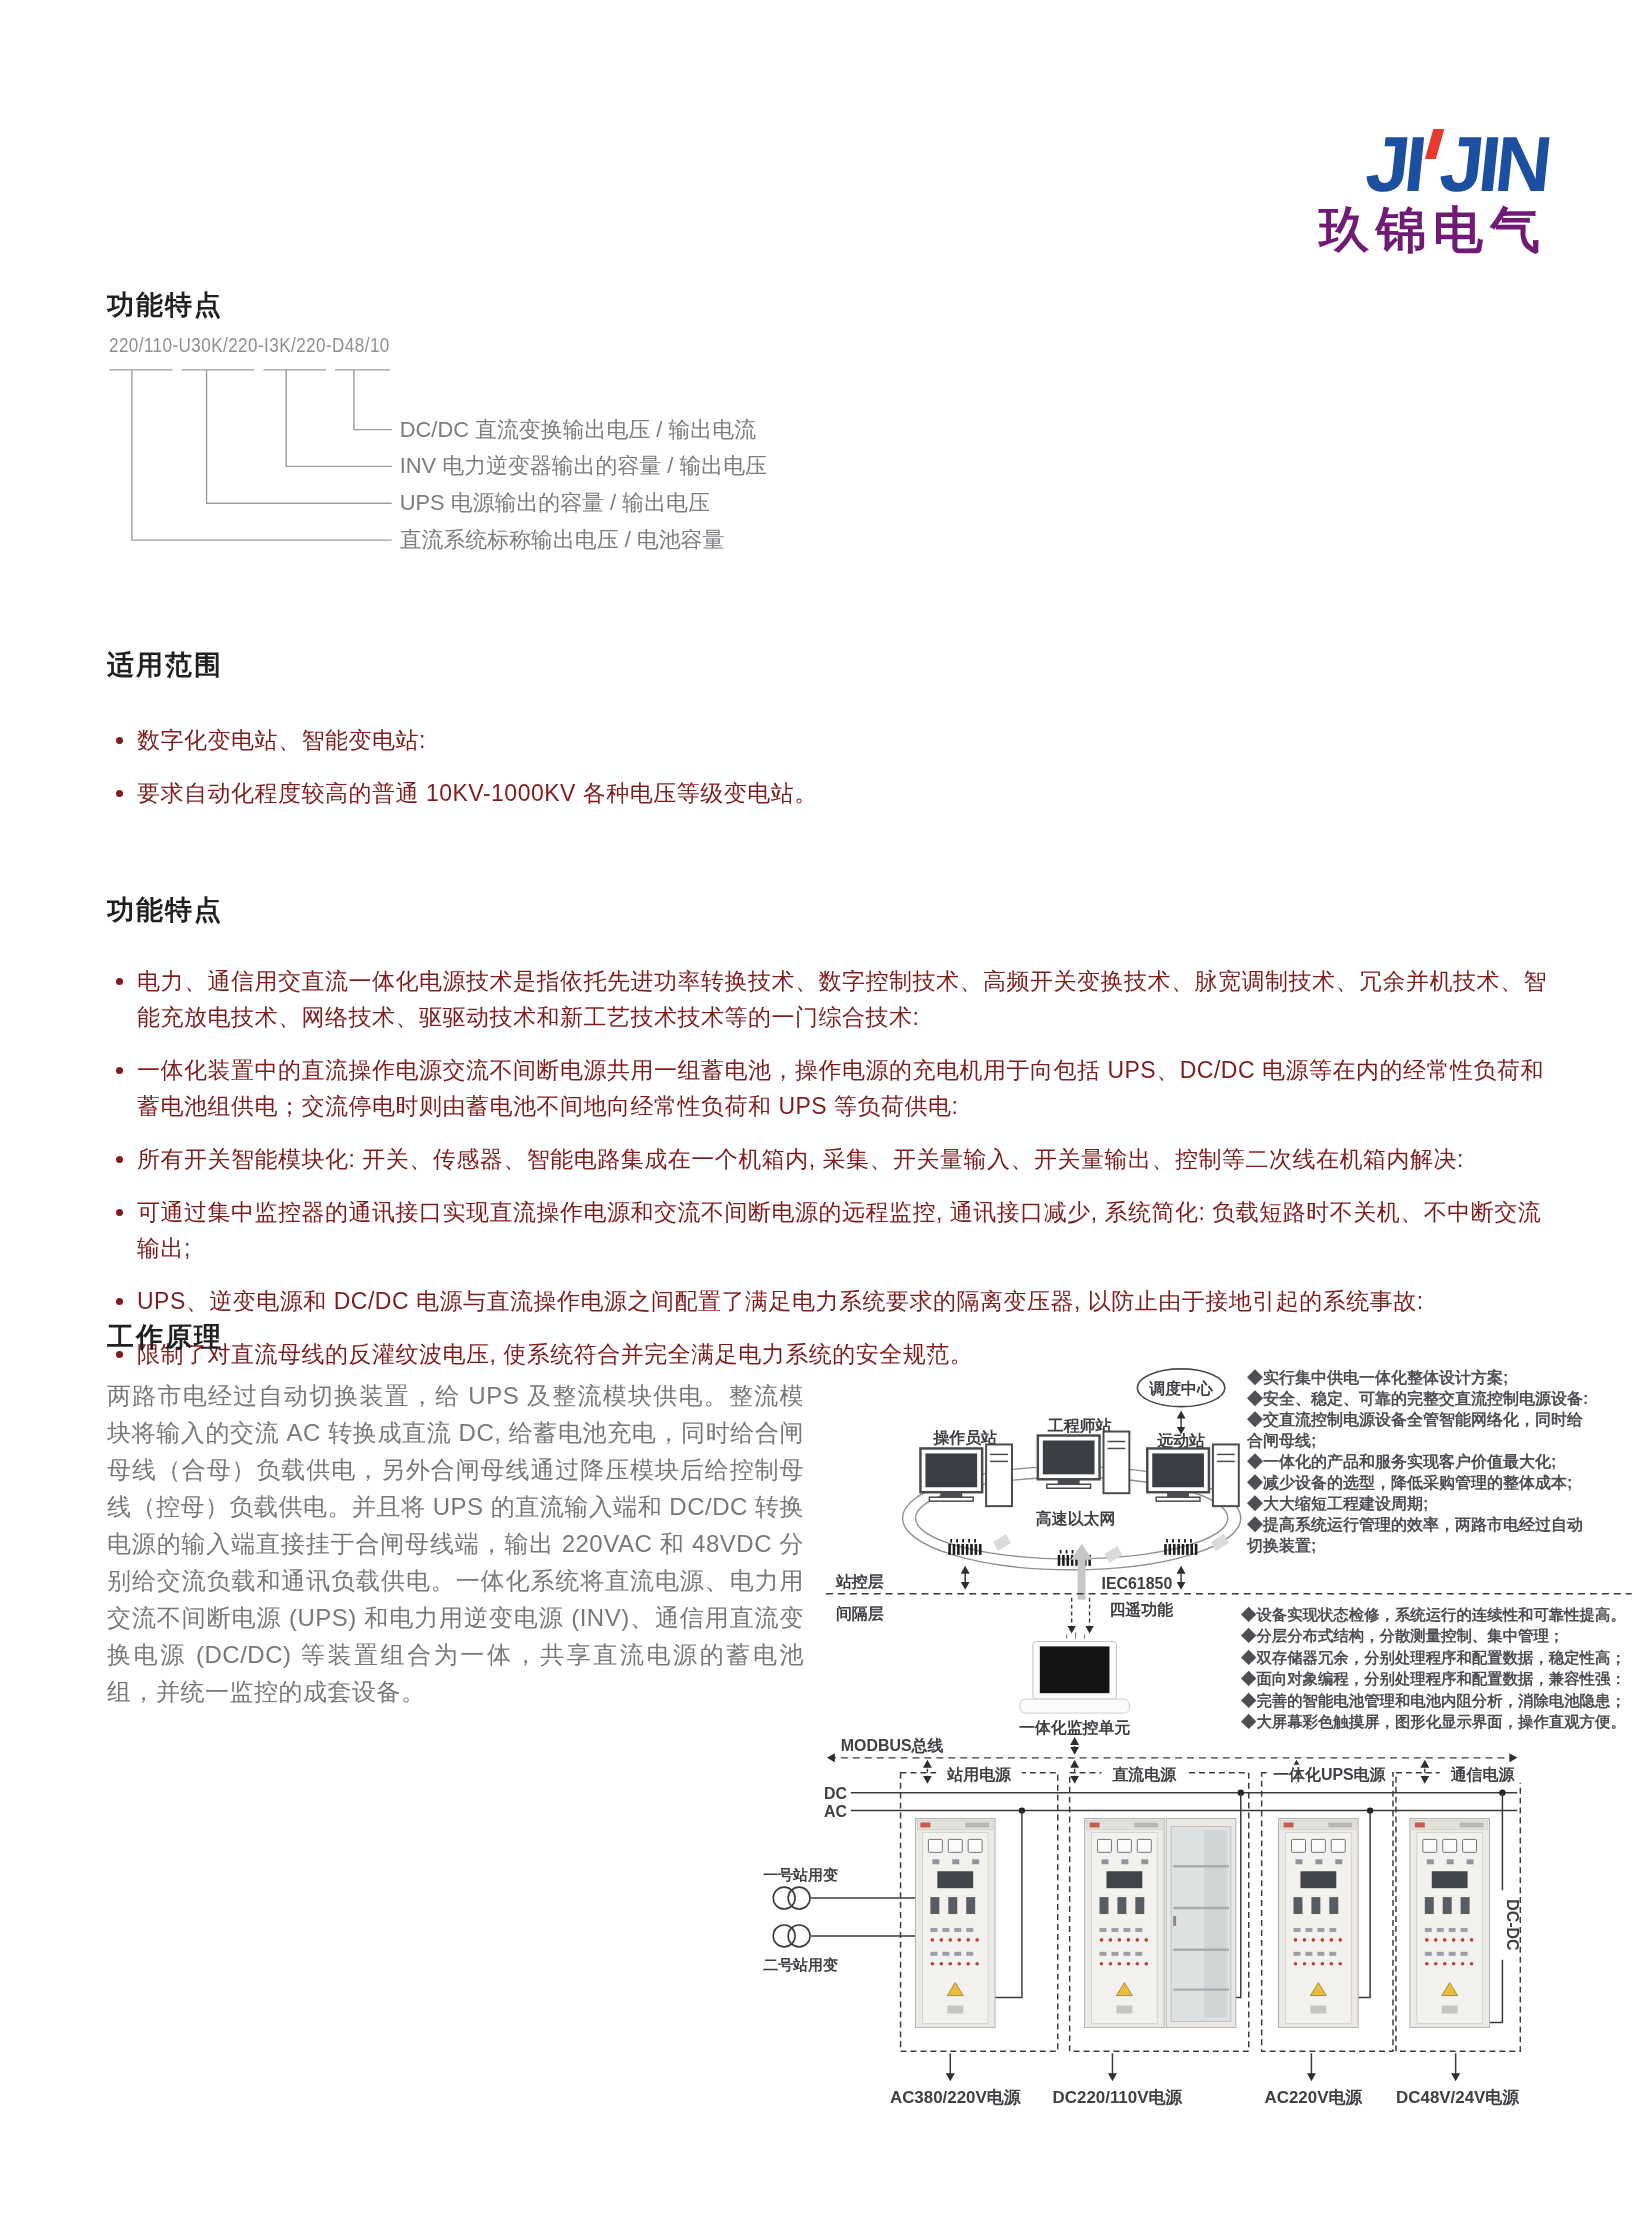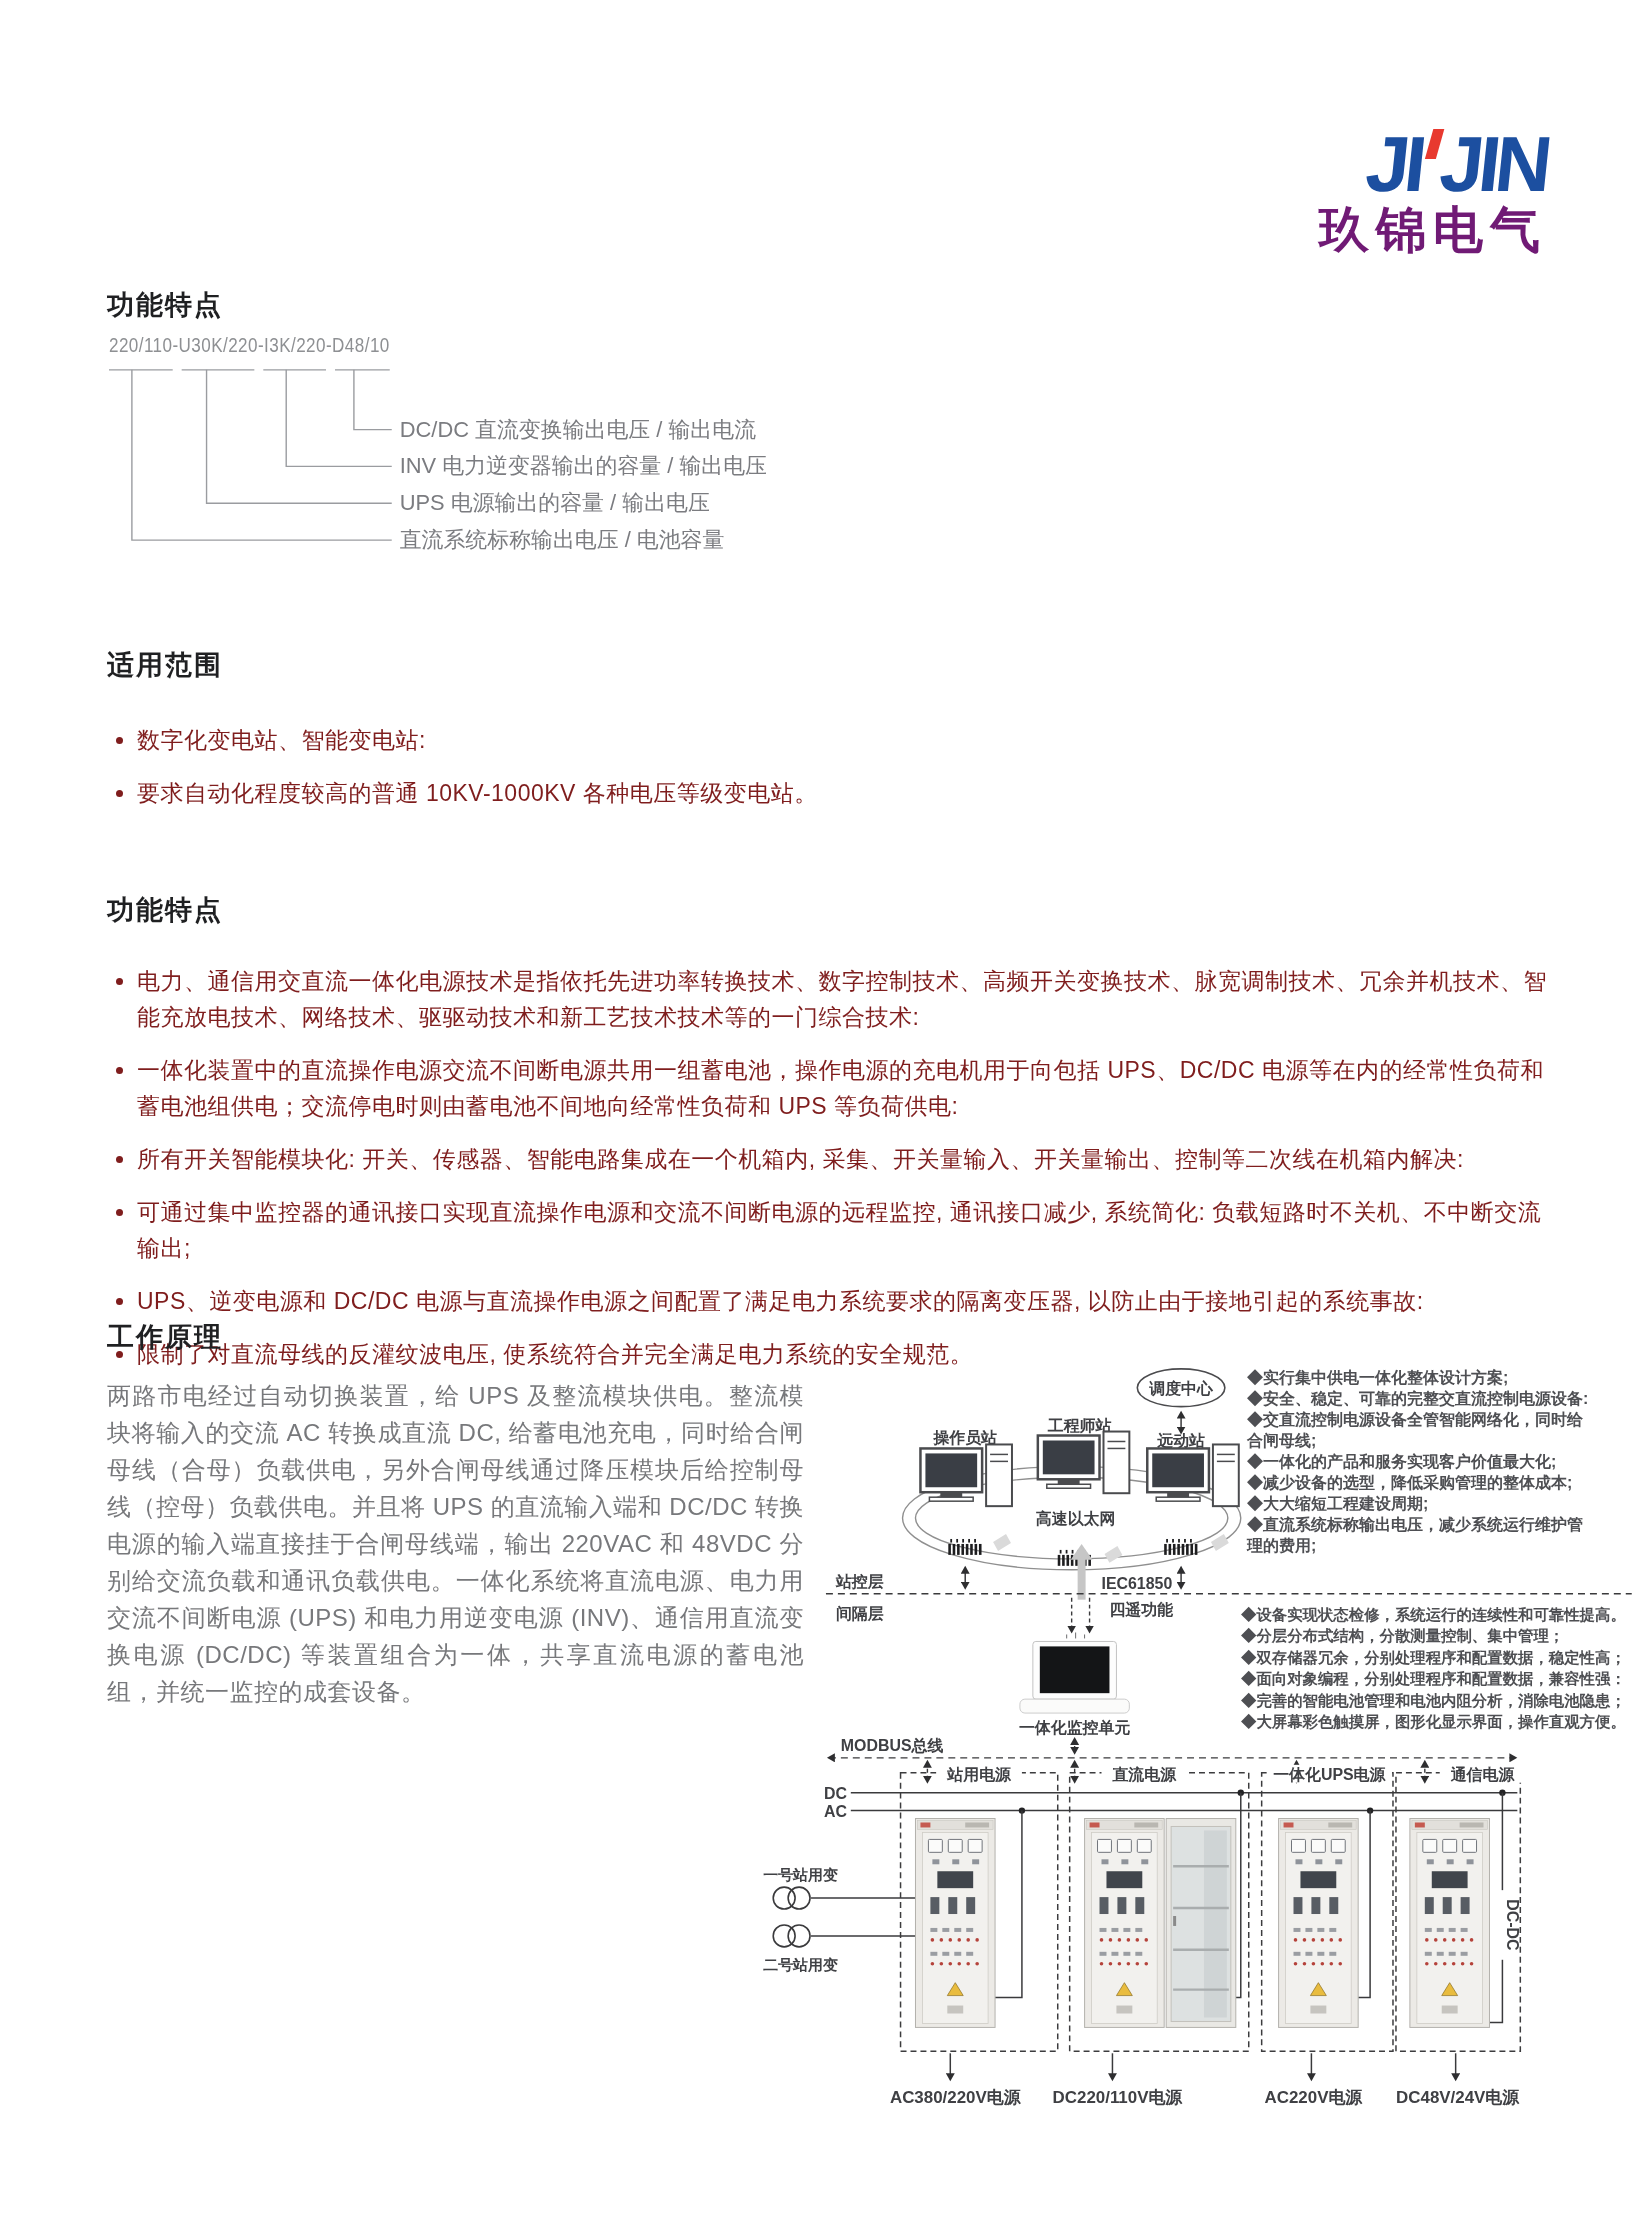--- a/index.html
+++ b/index.html
@@ -339,21 +339,21 @@
     <text class="dtb" x="710" y="764" text-anchor="middle">DC48V/24V电源</text>
   </svg>
 
   <div class="benefits benefits-top">
     <div>◆实行集中供电一体化整体设计方案;</div>
     <div>◆安全、稳定、可靠的完整交直流控制电源设备:</div>
     <div>◆交直流控制电源设备全管智能网络化，同时给合闸母线;</div>
     <div>◆一体化的产品和服务实现客户价值最大化;</div>
     <div>◆减少设备的选型，降低采购管理的整体成本;</div>
     <div>◆大大缩短工程建设周期;</div>
-    <div>◆直流系统标称输出电压，减少系统运行维护管理的费用;</div>
+    <div>◆提高系统运行管理的效率，两路市电经过自动切换装置;</div>
   </div>
   <div class="benefits benefits-bottom">
     <div>◆设备实现状态检修，系统运行的连续性和可靠性提高。</div>
     <div>◆分层分布式结构，分散测量控制、集中管理；</div>
     <div>◆双存储器冗余，分别处理程序和配置数据，稳定性高；</div>
     <div>◆面向对象编程，分别处理程序和配置数据，兼容性强：</div>
     <div>◆完善的智能电池管理和电池内阻分析，消除电池隐患；</div>
     <div>◆大屏幕彩色触摸屏，图形化显示界面，操作直观方便。</div>
   </div>
 

